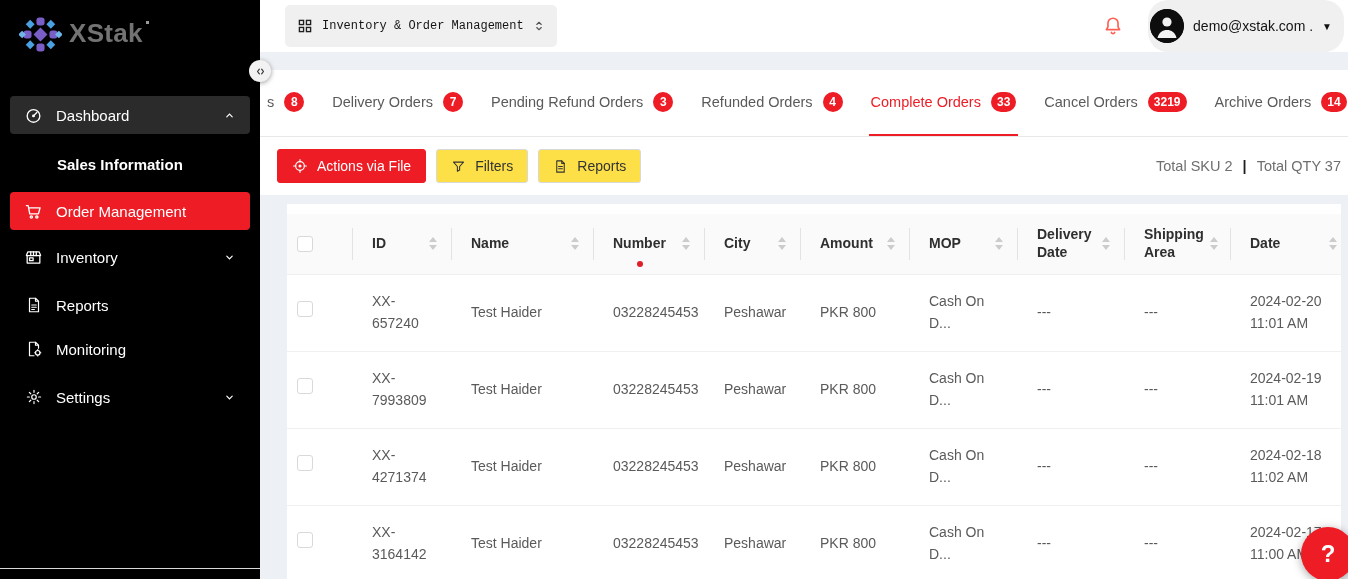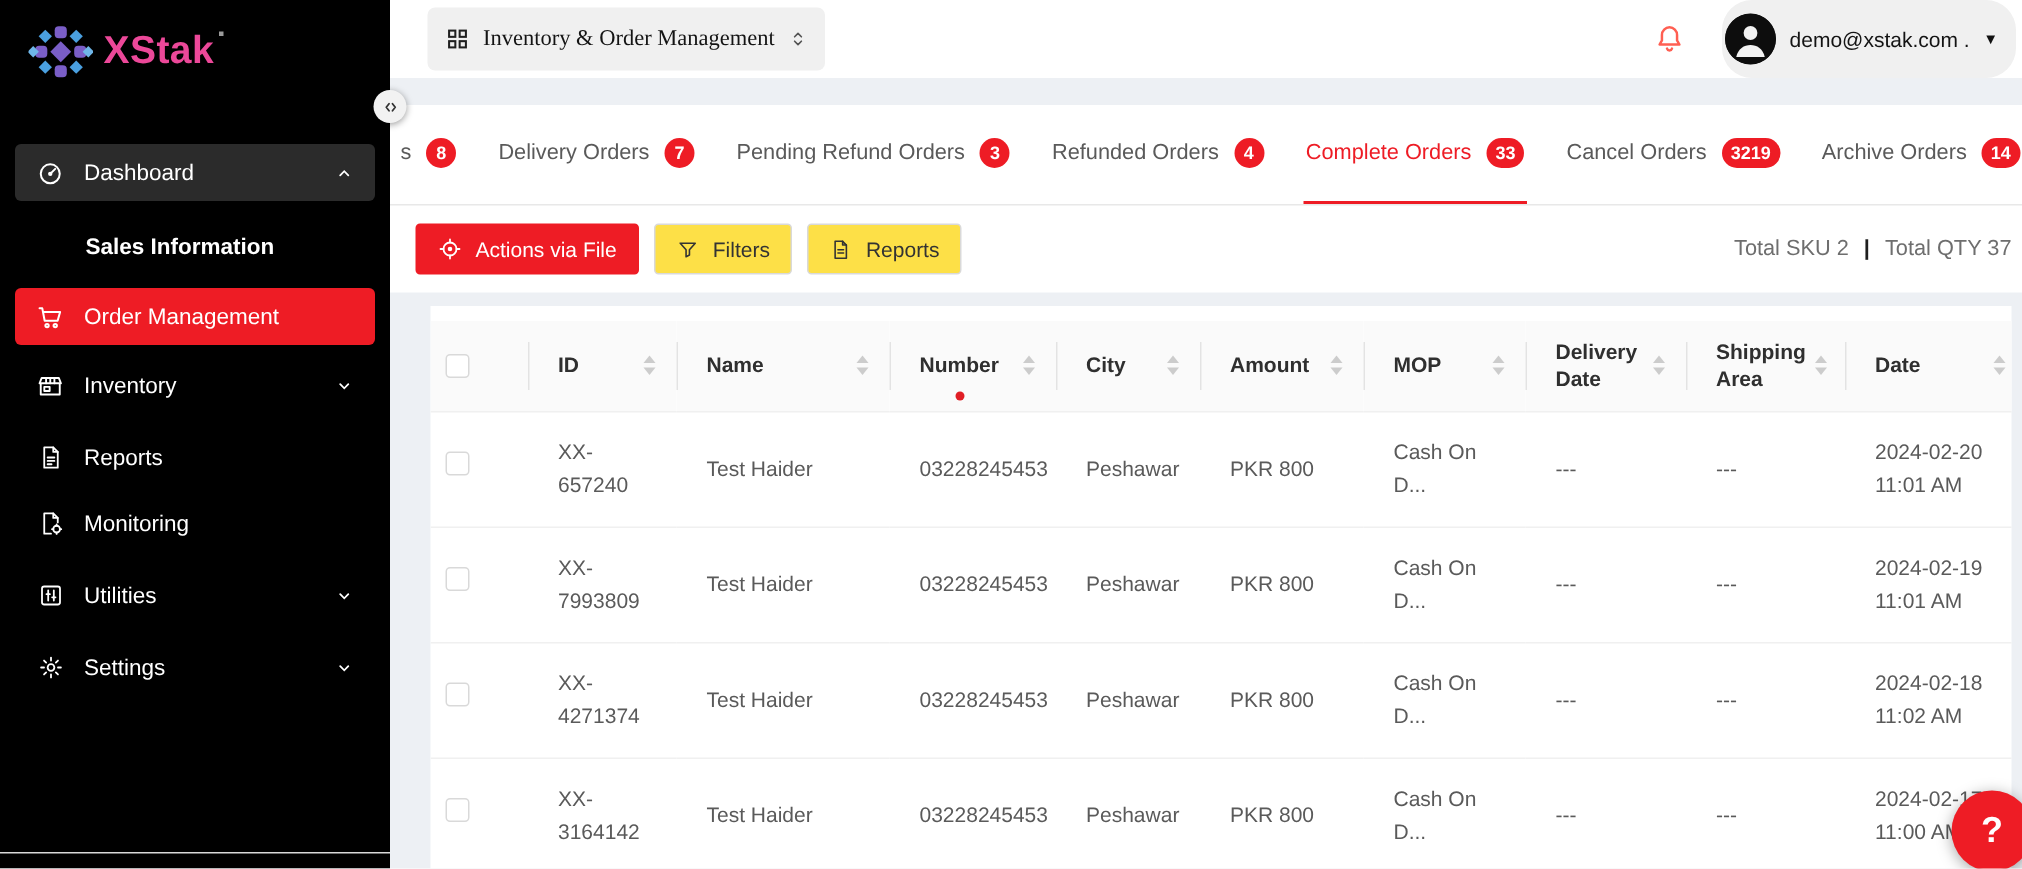--- a/index.html
+++ b/index.html
@@ -5,21 +5,21 @@
   *{box-sizing:border-box}
   html,body{margin:0;padding:0}
   body{width:1348px;height:579px;overflow:hidden;background:#edf0f4;
        font-family:"Liberation Sans",sans-serif;position:relative}
   .page{display:flex;width:1348px;height:579px}
 
   
   .sidebar{width:260px;min-width:260px;background:#000;color:#fff;position:relative}
   .logo{display:flex;align-items:flex-start;padding:13px 0 0 19px;cursor:pointer}
   .logo svg{width:43px;height:43px;flex:none}
-  .logo-text{font-size:26px;font-weight:700;margin:5px 0 0 7px;letter-spacing:.3px;color:#ec4899}
+  .logo-text{font-size:26px;font-weight:700;margin:5px 0 0 7px;letter-spacing:.3px;color:#737373}
   .tm-dot{width:3px;height:3px;background:#9a9a9a;display:inline-block;margin:8px 0 0 3px}
   nav{padding:40px 10px 0}
   .nav-item{height:38px;display:flex;align-items:center;padding:0 14px;border-radius:4px;
             font-size:15px;font-weight:400;cursor:pointer;color:#fff}
   .nav-item.dark{background:#2b2b2b}
   .nav-item.red{background:#ee1c25}
   .nav-icon{width:19px;height:19px;display:flex;align-items:center;justify-content:center;flex:none}
   .nav-label{margin-left:13px;white-space:nowrap}
   .chev{margin-left:auto;display:flex;color:#fff}
   .nav-sub{margin:21px 0 19px;padding-left:47px;font-size:15px;font-weight:600;height:18px;
@@ -28,22 +28,22 @@
   .sidebar-divider{position:absolute;left:0;bottom:10px;width:100%;height:1px;background:#d9d9d9}
 
   .collapse-btn{position:absolute;left:249px;top:60px;width:22px;height:22px;border-radius:50%;
                 background:#f2f2f2;border:none;box-shadow:0 1px 5px rgba(0,0,0,.4);
                 display:flex;align-items:center;justify-content:center;z-index:6;padding:0;cursor:pointer}
 
   
   .main{flex:1;display:flex;flex-direction:column;min-width:0}
   .topbar{height:52px;background:#fff;display:flex;align-items:center;flex:none}
   .app-switcher{margin-left:25px;height:42px;background:#f0f0f0;border:none;border-radius:5px;
-                display:flex;align-items:center;gap:9px;padding:0 12px;font-size:15px;color:#141414;
-                font-family:Liberation Serif, serif;cursor:pointer}
+                display:flex;align-items:center;gap:9px;padding:0 12px;font-size:12px;color:#141414;
+                font-family:Liberation Mono, monospace;cursor:pointer}
   .topbar-right{margin-left:auto;display:flex;align-items:center;gap:24px;margin-right:4px}
   .bell{color:#ff5f52;display:flex;cursor:pointer;background:none;border:none;padding:0}
   .user-pill{height:52px;background:#f0f0f0;border:none;border-radius:20px;display:flex;align-items:center;
              gap:9px;padding:2px 12px 2px 2px;font-size:14px;color:#141414;font-family:inherit;cursor:pointer}
   .avatar{width:34px;height:34px;border-radius:50%;background:#111;display:flex;align-items:center;
           justify-content:center;overflow:hidden;flex:none}
   .caret{font-size:10px;color:#111}
 
   .gap18{height:18px;flex:none}
   .gap9{height:9px;flex:none}
@@ -178,35 +178,20 @@
             <path d="M18 11V7l-4-4H6v18h6"></path>
               <path d="M14 3v4h4"></path>
               <circle cx="17" cy="17" r="3"></circle>
               <path d="M17 12.7v1.2M17 20.1v1.2M12.9 17h1.2M19.9 17h1.2"></path>
           </svg>
         </span>
         <span class="nav-label">Monitoring</span>
       </div>
 
 
-      <div class="nav-item mt10">
-        <span class="nav-icon">
-          <svg width="18" height="18" viewBox="0 0 24 24" fill="none" stroke="#fff" stroke-width="1.6" stroke-linecap="round">
-            <rect x="4" y="4" width="16" height="16" rx="2"></rect>
-              <path d="M9.5 7.5v9M14.5 7.5v9"></path>
-              <path d="M8 10.8h3M13 13.6h3"></path>
-          </svg>
-        </span>
-        <span class="nav-label">Utilities</span>
-        <span class="chev">
-          <svg width="13" height="13" viewBox="0 0 24 24" fill="none" stroke="#fff" stroke-width="2.2" stroke-linecap="round">
-              <path d="M7 9.5l5 5 5-5"></path>
-            </svg>
-        </span>
-      </div>
 
       <div class="nav-item mt10">
         <span class="nav-icon">
           <svg width="18" height="18" viewBox="0 0 24 24" fill="none" stroke="#fff" stroke-width="1.6" stroke-linecap="round">
             <circle cx="12" cy="12" r="3"></circle>
               <path d="M12 3.2v2.6M12 18.2v2.6M3.2 12h2.6M18.2 12h2.6M5.8 5.8l1.9 1.9M16.3 16.3l1.9 1.9M18.2 5.8l-1.9 1.9M7.7 16.3l-1.9 1.9"></path>
           </svg>
         </span>
         <span class="nav-label">Settings</span>
         <span class="chev">

